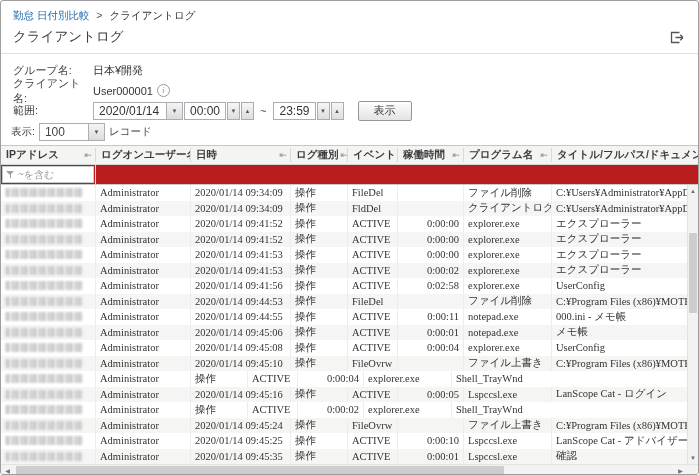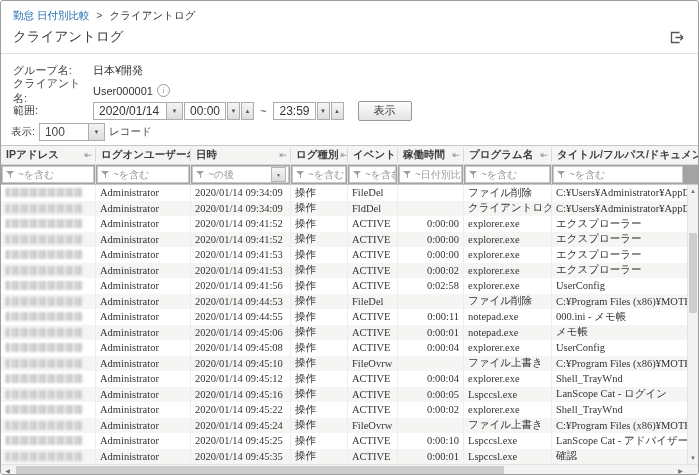--- a/index.html
+++ b/index.html
@@ -33,21 +33,21 @@
             background:linear-gradient(#fdfdfd,#e4e4e4);font-size:11px;color:#333;cursor:pointer;
             font-family:inherit;}
   .records-row{display:flex;align-items:center;gap:4px;padding:2px 10px 4px;font-size:10.5px;color:#444;}
   
   .table{border-top:1px solid #c6c6c6;position:relative;}
   .hrow{display:flex;height:18px;background:#f4f4f2;border-bottom:1px solid #d6d6d6;align-items:center;}
   .hcell{display:flex;align-items:center;justify-content:space-between;padding:0 3px 0 5px;
          border-right:1px solid #dadada;font-size:10.5px;font-weight:700;color:#3c3c3c;
          white-space:nowrap;overflow:hidden;box-sizing:border-box;flex-shrink:0;cursor:pointer;}
   .pin{color:#8d8d8d;font-size:9px;font-weight:400;margin-left:2px;flex-shrink:0;}
-  .filrow{display:flex;height:19px;background:#a3a3a3;border-bottom:1px solid #c9c9c9;}
+  .filrow{display:flex;height:19px;background:#b91c1c;border-bottom:1px solid #c9c9c9;flex-direction:column;}
   .fcell{padding:1px;border-right:1px solid #dcdcdc;box-sizing:border-box;flex-shrink:0;overflow:hidden;}
   .finput{height:15px;border:1px solid #c9c9c9;background:#fff;display:flex;align-items:center;gap:3px;
           padding:0 2px 0 3px;color:#9a9a9a;font-size:10px;white-space:nowrap;overflow:hidden;cursor:text;}
   .funnel{position:relative;width:9px;height:9px;flex-shrink:0;}
   .funnel::before{content:"";position:absolute;top:1px;left:0;border-left:4px solid transparent;
                   border-right:4px solid transparent;border-top:4px solid #9aa0a6;}
   .funnel::after{content:"";position:absolute;top:4px;left:3.5px;width:1.5px;height:4px;background:#9aa0a6;}
   .fdrop{margin-left:auto;width:13px;height:13px;background:linear-gradient(#f4f4f4,#dcdcdc);
          border:1px solid #b5b5b5;display:flex;align-items:center;justify-content:center;font-size:5px;color:#555;flex-shrink:0;}
   .body{position:relative;height:279px;overflow:hidden;background:#fff;font-family:Liberation Serif, serif;}
@@ -367,21 +367,20 @@
             <div class="cell c4">FileOvrw</div>
             <div class="cell c5"></div>
             <div class="cell c6">ファイル上書き</div>
             <div class="cell c7">C:¥Program Files (x86)¥MOTE</div>
           </div>
           <div class="row">
             <div class="cell c0">
               <div class="mosaic"></div>
             </div>
             <div class="cell c1">Administrator</div>
-            <div class="cell c2">2020/01/14 09:45:12</div>
             <div class="cell c3">操作</div>
             <div class="cell c4">ACTIVE</div>
             <div class="cell c5">0:00:04</div>
             <div class="cell c6">explorer.exe</div>
             <div class="cell c7">Shell_TrayWnd</div>
           </div>
           <div class="row alt">
             <div class="cell c0">
               <div class="mosaic"></div>
             </div>
@@ -391,21 +390,20 @@
             <div class="cell c4">ACTIVE</div>
             <div class="cell c5">0:00:05</div>
             <div class="cell c6">Lspccsl.exe</div>
             <div class="cell c7">LanScope Cat - ログイン</div>
           </div>
           <div class="row">
             <div class="cell c0">
               <div class="mosaic"></div>
             </div>
             <div class="cell c1">Administrator</div>
-            <div class="cell c2">2020/01/14 09:45:22</div>
             <div class="cell c3">操作</div>
             <div class="cell c4">ACTIVE</div>
             <div class="cell c5">0:00:02</div>
             <div class="cell c6">explorer.exe</div>
             <div class="cell c7">Shell_TrayWnd</div>
           </div>
           <div class="row alt">
             <div class="cell c0">
               <div class="mosaic"></div>
             </div>

